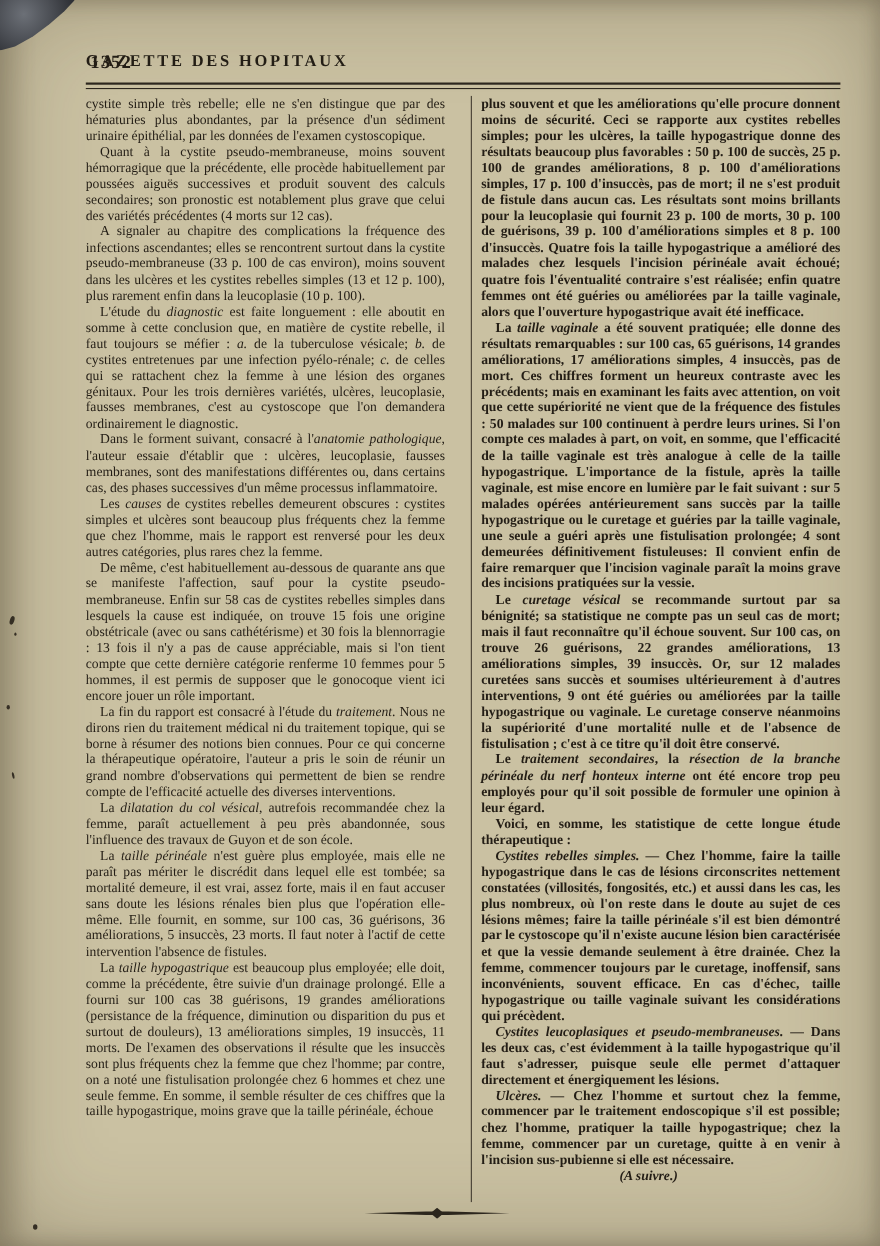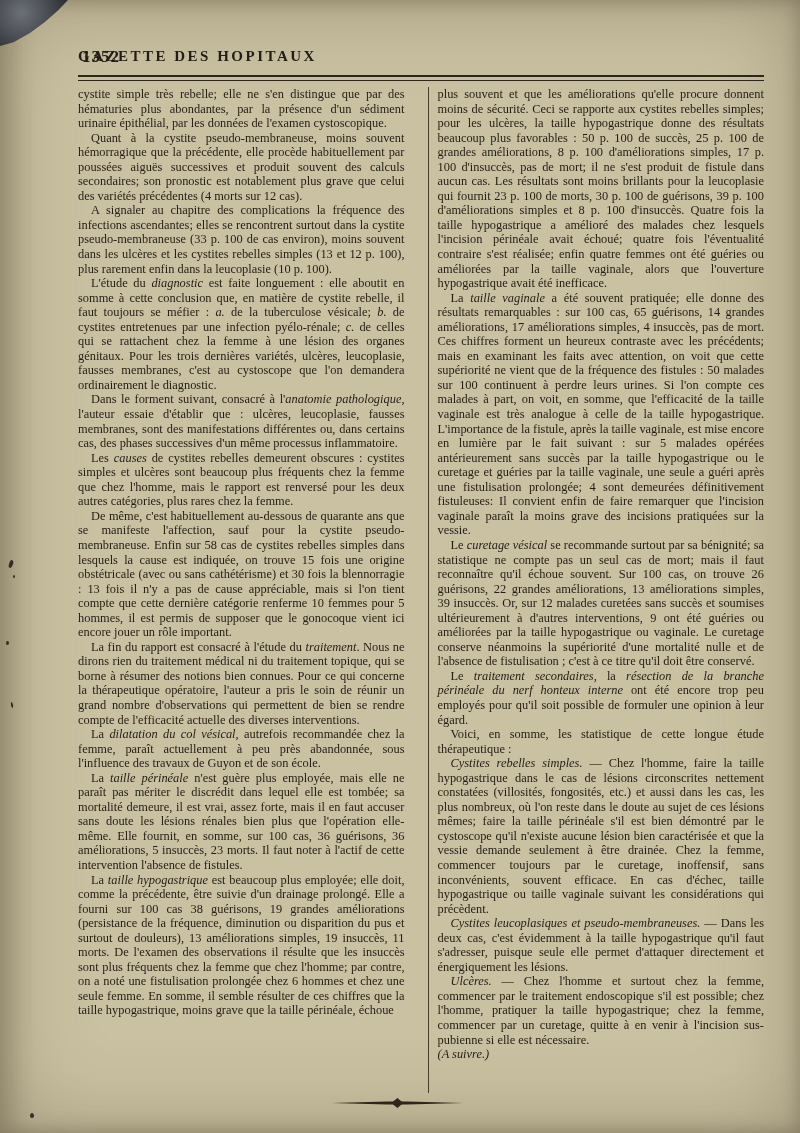--- a/index.html
+++ b/index.html
@@ -39,25 +39,25 @@
   }
   .col {
     flex: 1 1 0;
     font-size: 12.4px;
     line-height: 14.55px;
     text-align: justify;
     hyphens: auto;
     -webkit-hyphens: auto;
   }
   .col-left  { padding-right: 23px; }
-  .col-right { padding-left: 9px; }
+  .col-right { padding-left: 9px; font-weight: bold; }
   .col-divider { width: 1px; background: var(--rule, #2c261d); opacity: .85; }
   .para { margin: 0; text-indent: 13px; }
   .para.no-indent { text-indent: 0; }
-  .para.align-right { text-align: left; text-indent: 0; padding-right: 22px; }
+  .para.align-right { text-align: center; text-indent: 0; padding-right: 22px; }
   .ornament {
     position: absolute; bottom: 25px; left: 50%; transform: translateX(-52%);
     line-height: 0;
   }
   .speck { position: absolute; background: #352e24; border-radius: 50%; }
   .speck.s1 { left: 9px;  top: 560px; width: 4px; height: 8px; transform: rotate(18deg); }
   .speck.s2 { left: 6px;  top: 641px; width: 3px; height: 4px; }
   .speck.s3 { left: 11px; top: 702px; width: 2px; height: 6px; transform: rotate(-12deg); }
   .speck.s4 { left: 13px; top: 575px; width: 2px; height: 3px; }
   .speck.s5 { left: 30px; top: 1113px; width: 4px; height: 5px; }

